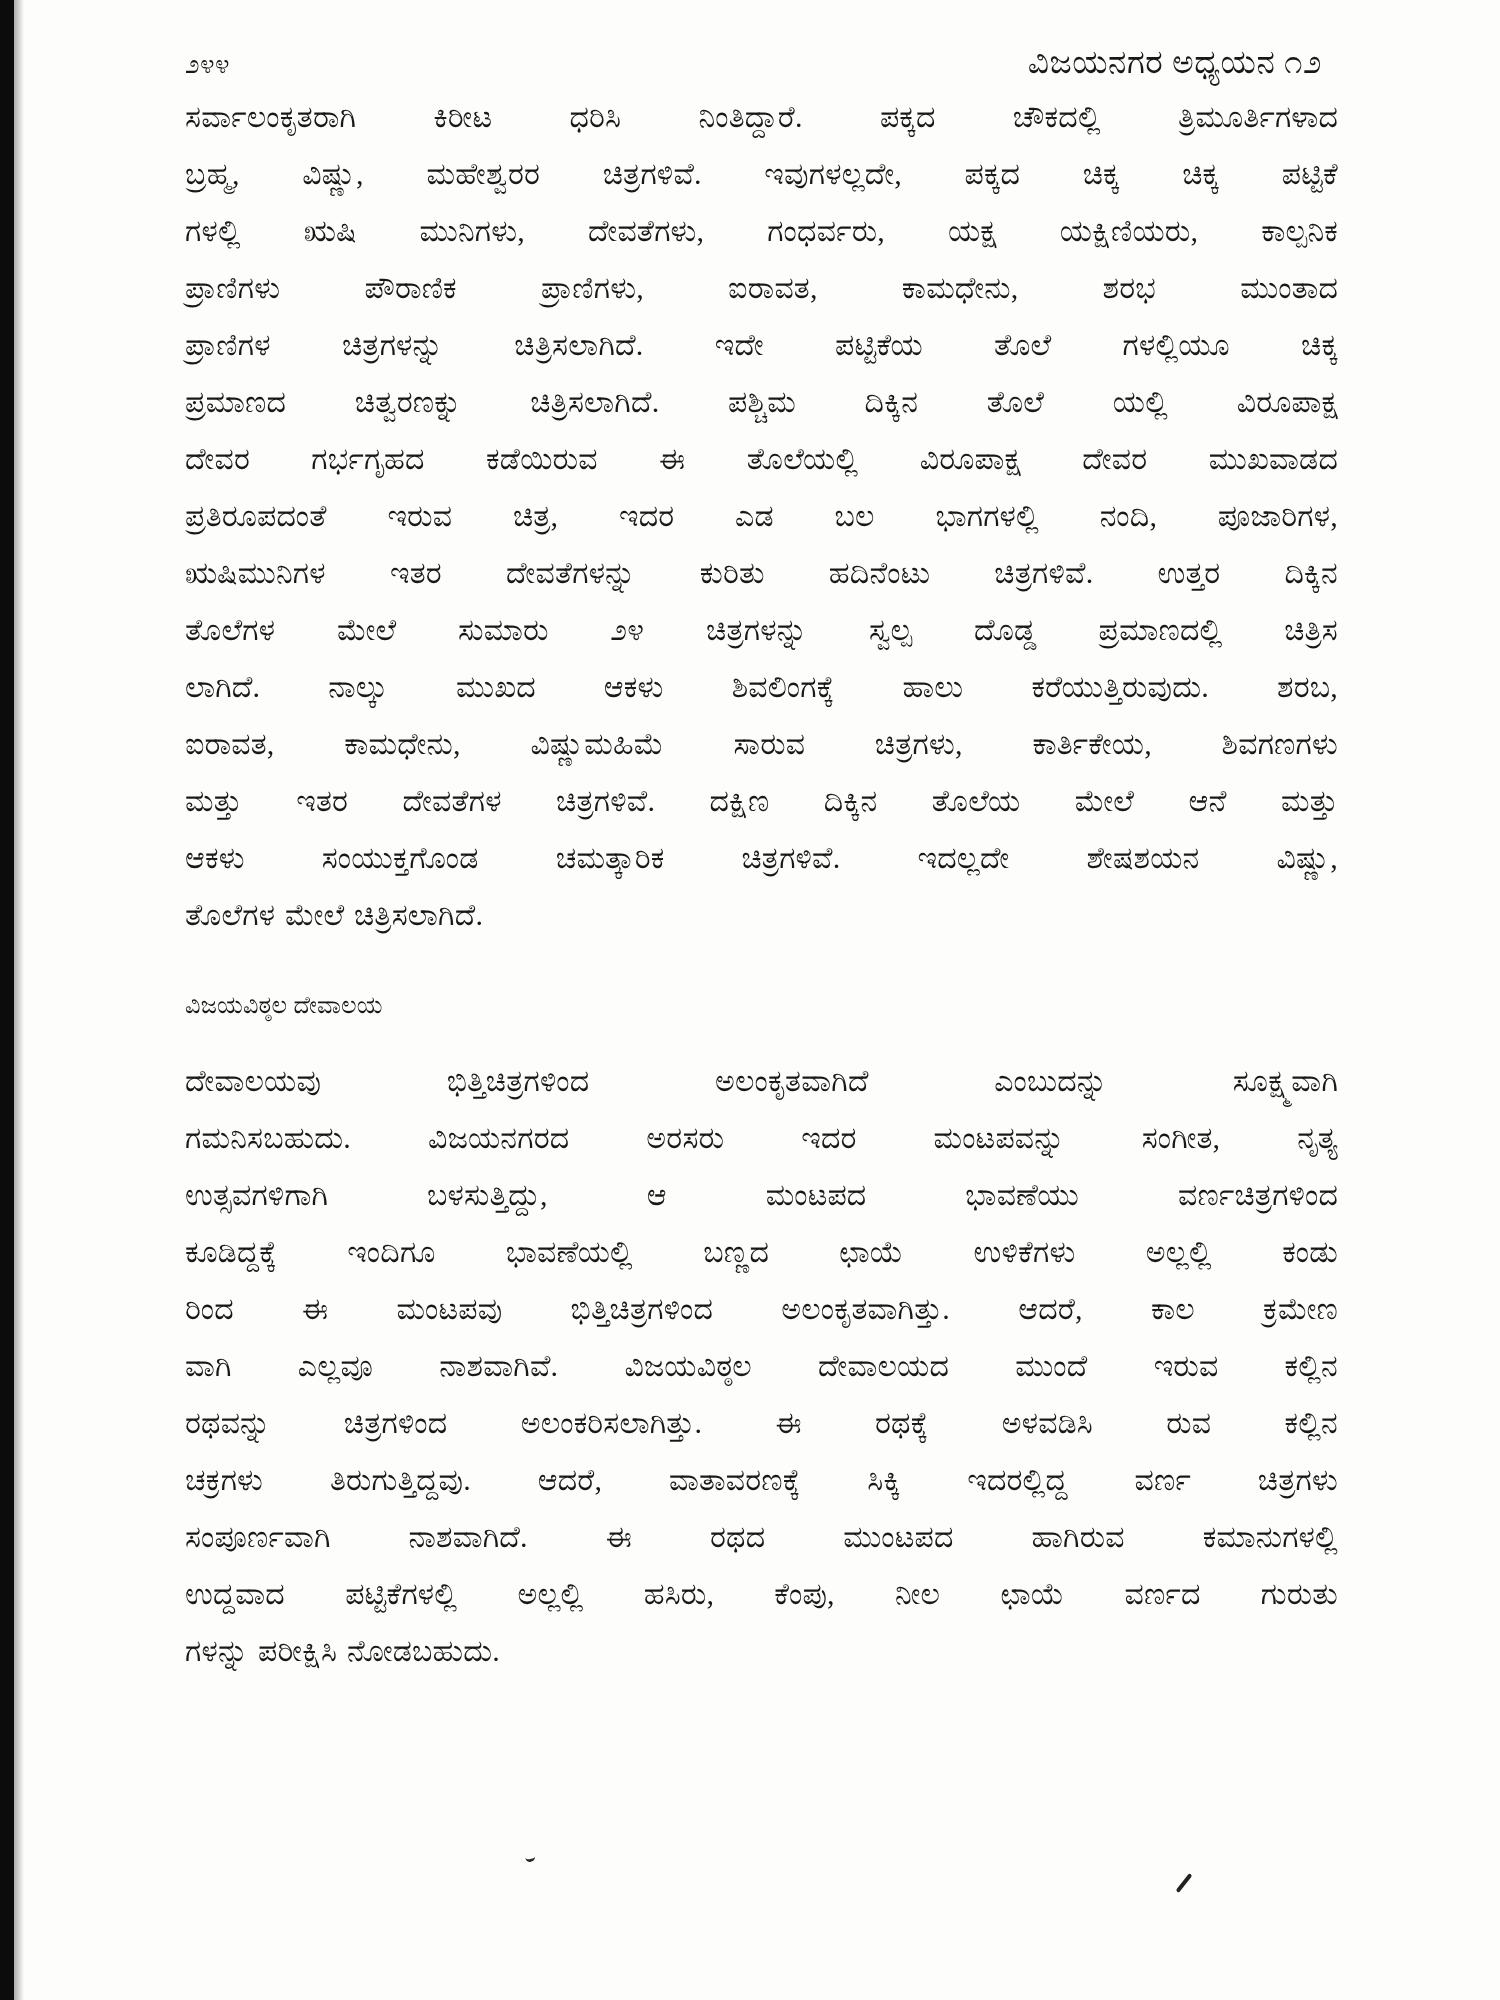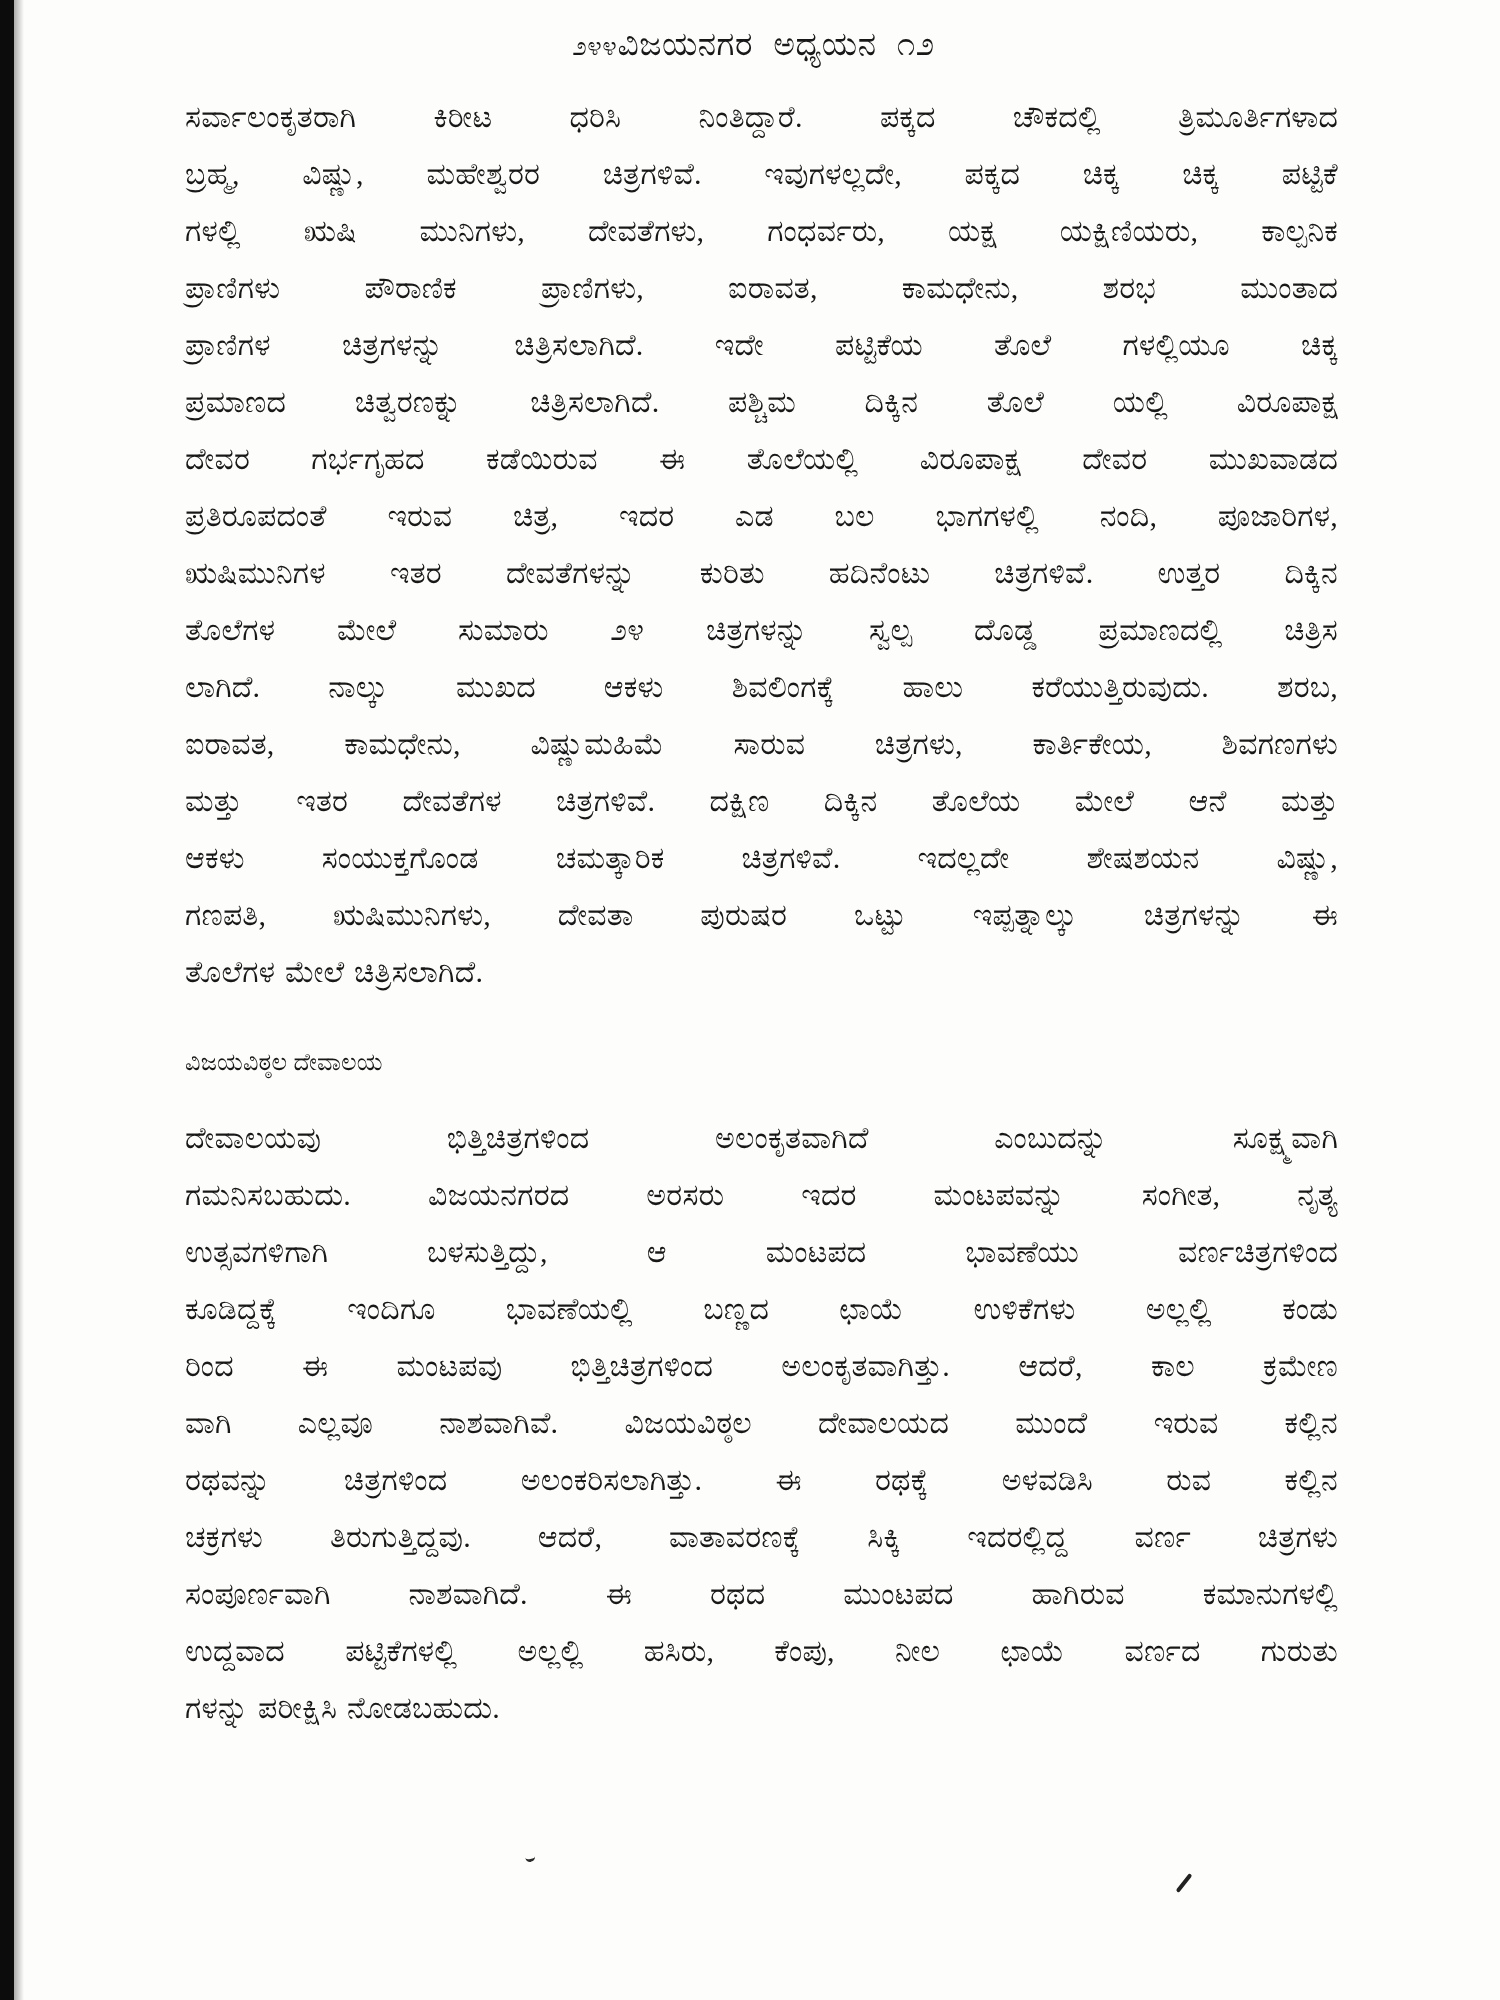--- a/index.html
+++ b/index.html
@@ -29,29 +29,28 @@
   .scan-edge-fade {
     position: absolute;
     left: 14px;
     top: 0;
     width: 10px;
     height: 2000px;
     background: linear-gradient(to right, rgba(20,20,20,0.35), rgba(20,20,20,0));
   }
   .header {
     position: absolute;
-    top: 28px;
+    top: 44px;
     left: 185px;
     right: 178px;
     display: flex;
-    justify-content: center;
+    justify-content: space-between;
     align-items: baseline;
     font-size: 27px;
     letter-spacing: 0.5px;
-    font-family: Liberation Mono, monospace;
   }
   .page-number { font-size: 26px; }
   .running-title { font-size: 33px; }
   .text-body {
     position: absolute;
     top: 88px;
     left: 185px;
     right: 162px;
   }
   .paragraph { margin: 0; }
@@ -120,21 +119,20 @@
         <div class="line">ಪ್ರಾಣಿಗಳ ಚಿತ್ರಗಳನ್ನು ಚಿತ್ರಿಸಲಾಗಿದೆ. ಇದೇ ಪಟ್ಟಿಕೆಯ ತೊಲೆ ಗಳಲ್ಲಿಯೂ ಚಿಕ್ಕ</div>
         <div class="line">ಪ್ರಮಾಣದ ಚಿತ್ವರಣಕ್ನು ಚಿತ್ರಿಸಲಾಗಿದೆ. ಪಶ್ಚಿಮ ದಿಕ್ಕಿನ ತೊಲೆ ಯಲ್ಲಿ ವಿರೂಪಾಕ್ಷ</div>
         <div class="line">ದೇವರ ಗರ್ಭಗೃಹದ ಕಡೆಯಿರುವ ಈ ತೊಲೆಯಲ್ಲಿ ವಿರೂಪಾಕ್ಷ ದೇವರ ಮುಖವಾಡದ</div>
         <div class="line">ಪ್ರತಿರೂಪದಂತೆ ಇರುವ ಚಿತ್ರ, ಇದರ ಎಡ ಬಲ ಭಾಗಗಳಲ್ಲಿ ನಂದಿ, ಪೂಜಾರಿಗಳ,</div>
         <div class="line">ಋಷಿಮುನಿಗಳ ಇತರ ದೇವತೆಗಳನ್ನು ಕುರಿತು ಹದಿನೆಂಟು ಚಿತ್ರಗಳಿವೆ. ಉತ್ತರ ದಿಕ್ಕಿನ</div>
         <div class="line">ತೊಲೆಗಳ ಮೇಲೆ ಸುಮಾರು ೨೪ ಚಿತ್ರಗಳನ್ನು ಸ್ವಲ್ಪ ದೊಡ್ಡ ಪ್ರಮಾಣದಲ್ಲಿ ಚಿತ್ರಿಸ</div>
         <div class="line">ಲಾಗಿದೆ. ನಾಲ್ಕು ಮುಖದ ಆಕಳು ಶಿವಲಿಂಗಕ್ಕೆ ಹಾಲು ಕರೆಯುತ್ತಿರುವುದು. ಶರಬ,</div>
         <div class="line">ಐರಾವತ, ಕಾಮಧೇನು, ವಿಷ್ಣುಮಹಿಮೆ ಸಾರುವ ಚಿತ್ರಗಳು, ಕಾರ್ತಿಕೇಯ, ಶಿವಗಣಗಳು</div>
         <div class="line">ಮತ್ತು ಇತರ ದೇವತೆಗಳ ಚಿತ್ರಗಳಿವೆ. ದಕ್ಷಿಣ ದಿಕ್ಕಿನ ತೊಲೆಯ ಮೇಲೆ ಆನೆ ಮತ್ತು</div>
         <div class="line">ಆಕಳು ಸಂಯುಕ್ತಗೊಂಡ ಚಮತ್ಕಾರಿಕ ಚಿತ್ರಗಳಿವೆ. ಇದಲ್ಲದೇ ಶೇಷಶಯನ ವಿಷ್ಣು,</div>
-        <div class="line">ಗಣಪತಿ, ಋಷಿಮುನಿಗಳು, ದೇವತಾ ಪುರುಷರ ಒಟ್ಟು ಇಪ್ಪತ್ನಾಲ್ಕು ಚಿತ್ರಗಳನ್ನು ಈ</div>
         <div class="line last">ತೊಲೆಗಳ ಮೇಲೆ ಚಿತ್ರಿಸಲಾಗಿದೆ.</div>
       </div>
       <div class="heading">ವಿಜಯವಿಠ್ಠಲ ದೇವಾಲಯ</div>
       <div class="paragraph">
         <div class="line">ದೇವಾಲಯವು ಭಿತ್ತಿಚಿತ್ರಗಳಿಂದ ಅಲಂಕೃತವಾಗಿದೆ ಎಂಬುದನ್ನು ಸೂಕ್ಷ್ಮವಾಗಿ</div>
         <div class="line">ಗಮನಿಸಬಹುದು. ವಿಜಯನಗರದ ಅರಸರು ಇದರ ಮಂಟಪವನ್ನು ಸಂಗೀತ, ನೃತ್ಯ</div>
         <div class="line">ಉತ್ಸವಗಳಿಗಾಗಿ ಬಳಸುತ್ತಿದ್ದು, ಆ ಮಂಟಪದ ಭಾವಣೆಯು ವರ್ಣಚಿತ್ರಗಳಿಂದ</div>
         <div class="line">ಕೂಡಿದ್ದಕ್ಕೆ ಇಂದಿಗೂ ಭಾವಣೆಯಲ್ಲಿ ಬಣ್ಣದ ಛಾಯೆ ಉಳಿಕೆಗಳು ಅಲ್ಲಲ್ಲಿ ಕಂಡು</div>
         <div class="line">ರಿಂದ ಈ ಮಂಟಪವು ಭಿತ್ತಿಚಿತ್ರಗಳಿಂದ ಅಲಂಕೃತವಾಗಿತ್ತು. ಆದರೆ, ಕಾಲ ಕ್ರಮೇಣ</div>
         <div class="line">ವಾಗಿ ಎಲ್ಲವೂ ನಾಶವಾಗಿವೆ. ವಿಜಯವಿಠ್ಠಲ ದೇವಾಲಯದ ಮುಂದೆ ಇರುವ ಕಲ್ಲಿನ</div>

